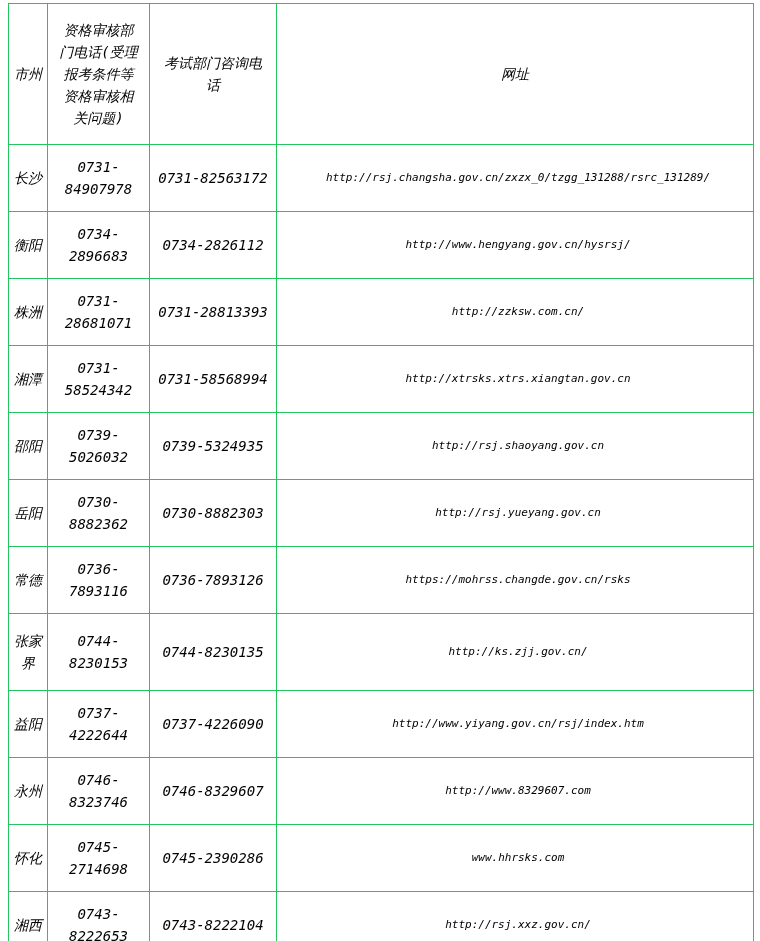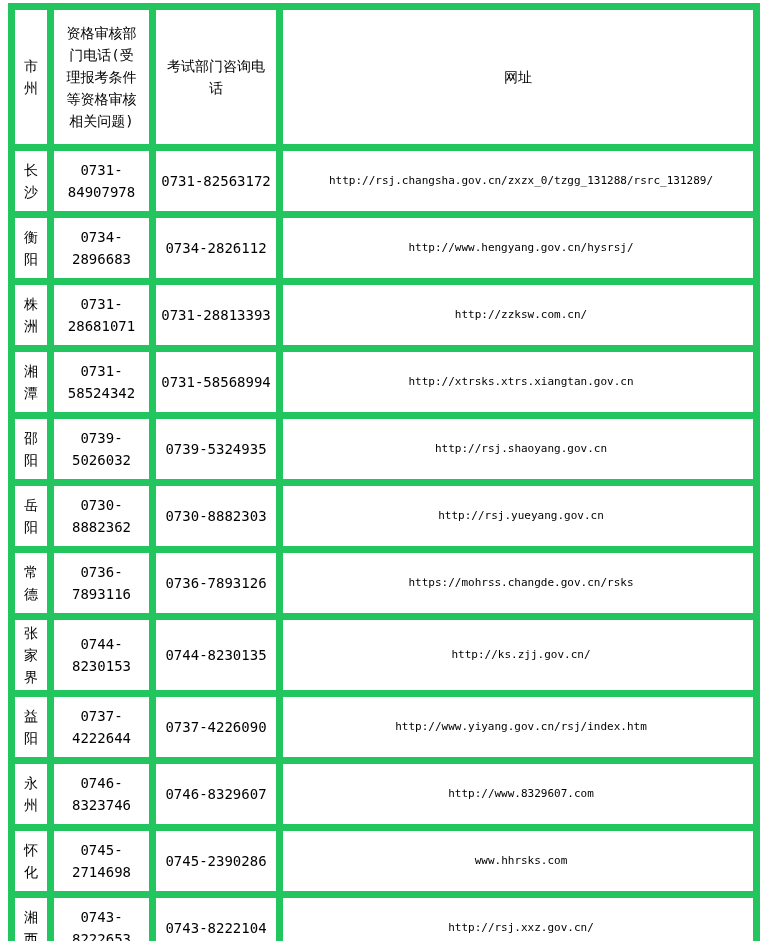--- a/index.html
+++ b/index.html
@@ -15,29 +15,30 @@
     border-collapse: collapse;
     table-layout: fixed;
     width: 745px;
     margin: 3px 0 0 8px;
   }
   col.c-city    { width: 39px; }
   col.c-review  { width: 102px; }
   col.c-exam    { width: 127px; }
   col.c-site    { width: 477px; }
   th, td {
-    border: 7px solid #22c55e;
+    border: 1px solid #22c55e;
     font-weight: normal;
     font-size: 14px;
     line-height: 22px;
     text-align: center;
     vertical-align: middle;
     padding: 2px;
     overflow-wrap: break-word;
     word-break: normal;
+    font-style: italic;
   }
   tr.header-row { height: 141px; }
   tr.data-row   { height: 67px; }
   tr.data-row.tall { height: 77px; }
   td.city-cell, th.city-head {
     padding: 2px 4px;
   }
   td.review-cell, th.review-head {
     padding: 2px 11px;
   }

